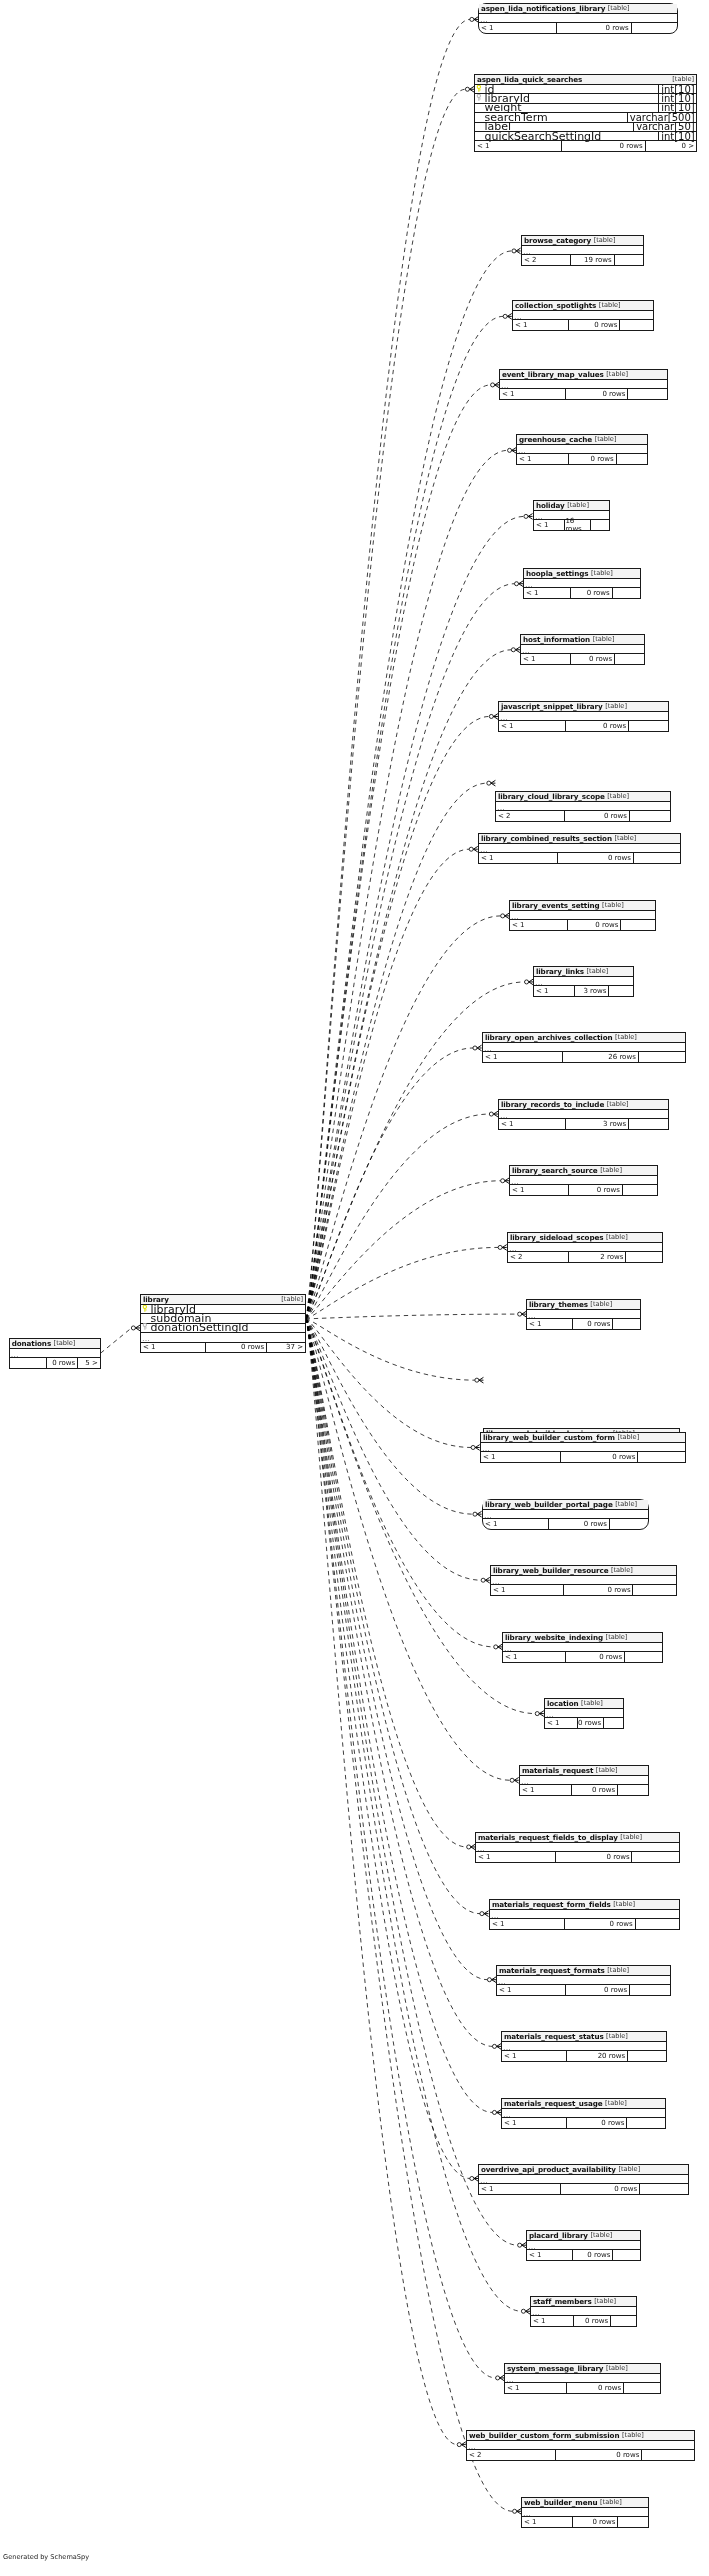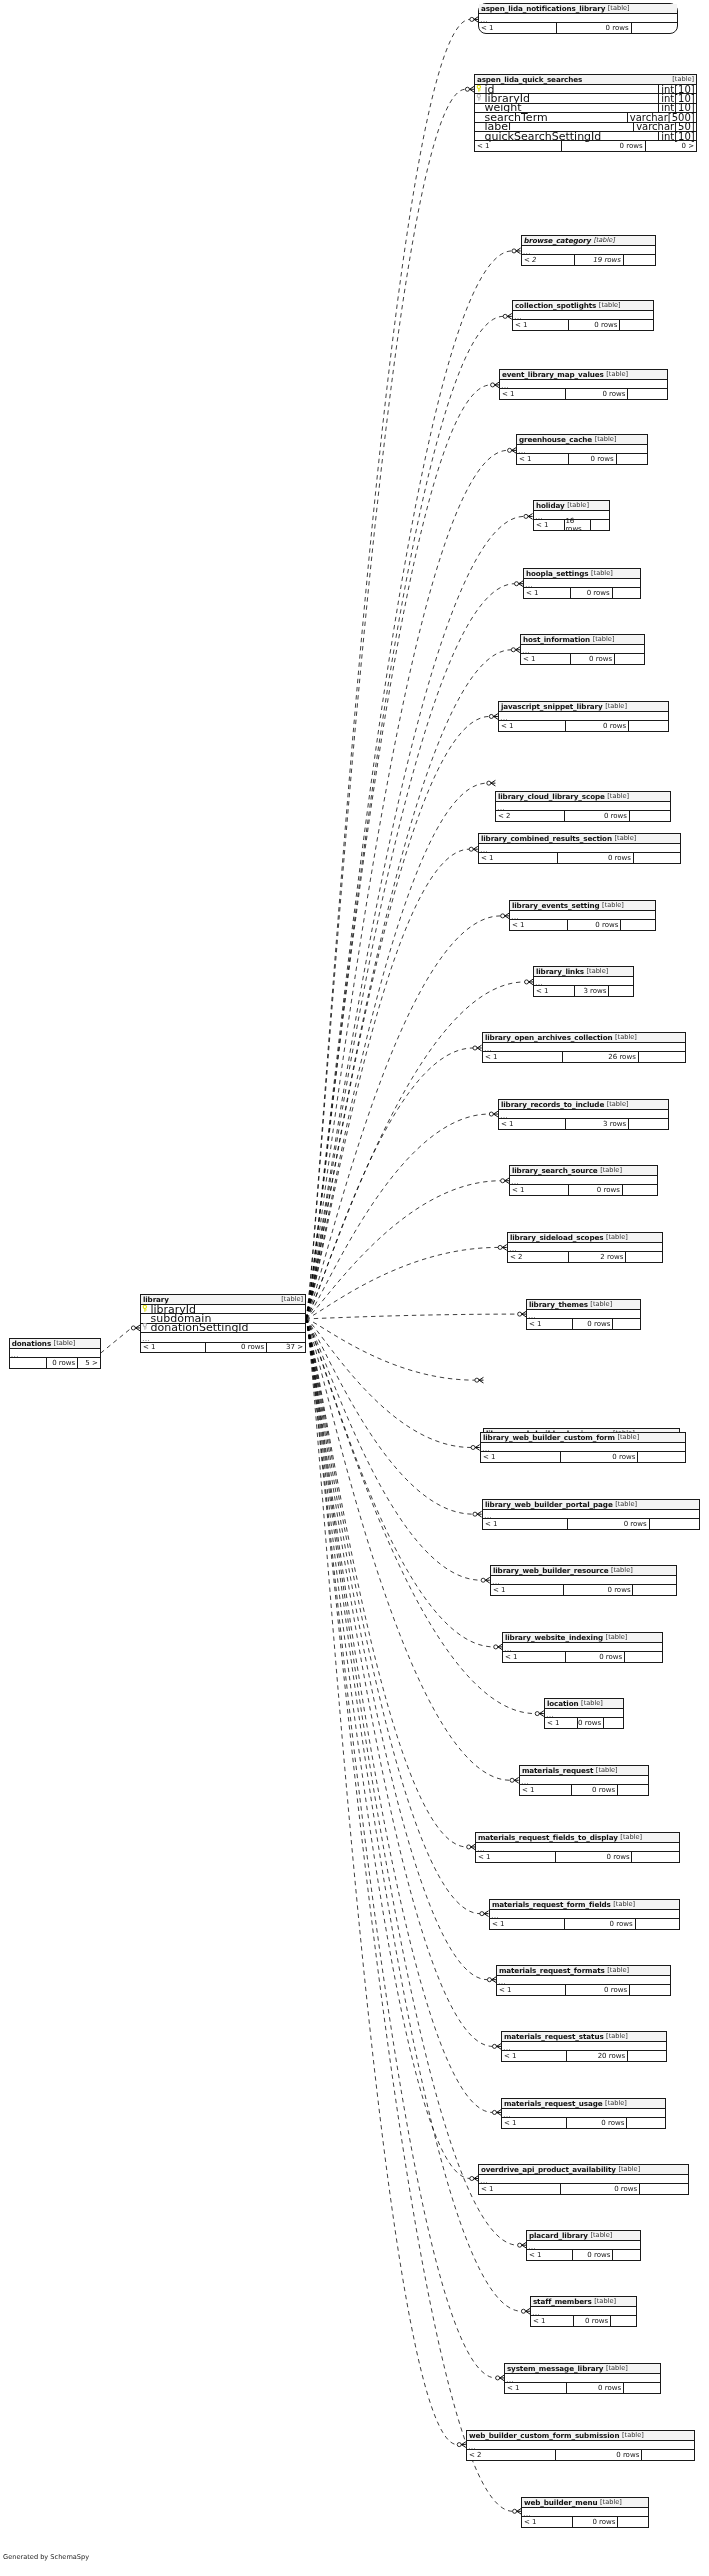--- a/index.html
+++ b/index.html
@@ -388,21 +388,21 @@
         <span class="kicon"></span>
         <span class="cname">quickSearchSettingId</span>
         <span class="ctype">int[10]</span>
       </div>
       <div class="foot">
         <div class="f1">&lt; 1</div>
         <div class="f2">0 rows</div>
         <div class="f3">0 &gt;</div>
       </div>
     </div>
-    <div class="tbl" style="left: 521px; top: 235px; width: 135px; font-style: italic;">
+    <div class="tbl" style="left: 521px; top: 235px; width: 123px;">
       <div class="hdr tight">
         <span class="tname">browse_category</span>
         <span class="ttype">[table]</span>
       </div>
       <div class="col ell">
         <span class="cname">...</span>
       </div>
       <div class="foot">
         <div class="f1">&lt; 2</div>
         <div class="f2">19 rows</div>
@@ -654,21 +654,21 @@
       </div>
       <div class="col ell">
         <span class="cname">...</span>
       </div>
       <div class="foot">
         <div class="f1">&lt; 1</div>
         <div class="f2">0 rows</div>
         <div class="f3"></div>
       </div>
     </div>
-    <div class="tbl" style="left: 482px; top: 1499px; width: 218px;">
+    <div class="tbl" style="left: 482px; top: 1499px; width: 167px; border-radius: 9px;">
       <div class="hdr tight">
         <span class="tname">library_web_builder_portal_page</span>
         <span class="ttype">[table]</span>
       </div>
       <div class="col ell">
         <span class="cname">...</span>
       </div>
       <div class="foot">
         <div class="f1">&lt; 1</div>
         <div class="f2">0 rows</div>

